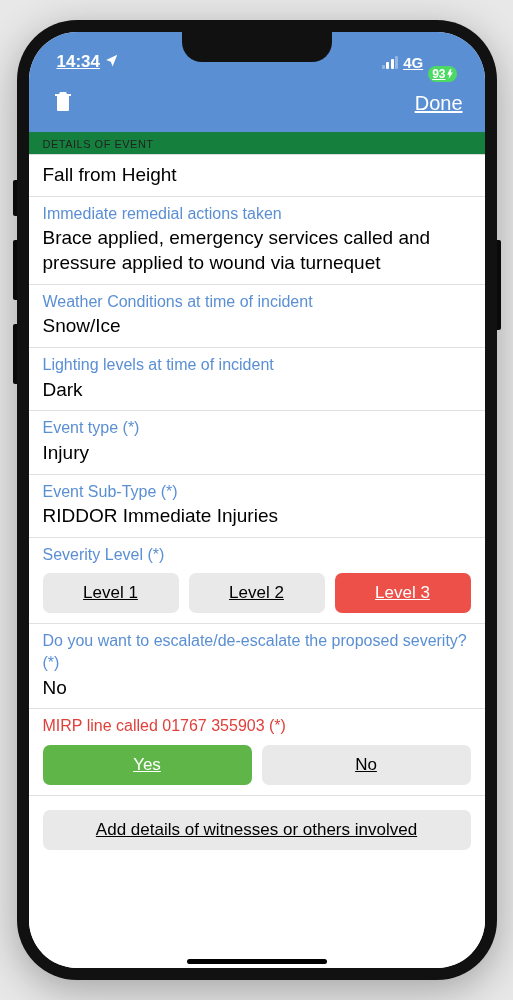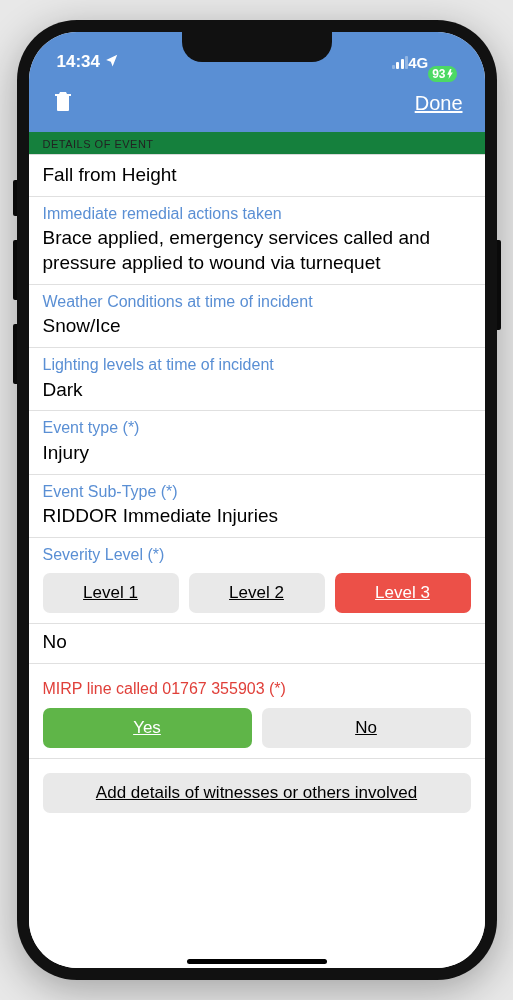--- a/index.html
+++ b/index.html
@@ -76,30 +76,32 @@
     
     .status-bar {
       height: 50px;
       background: #5a8fd4;
       display: flex;
       align-items: center;
       justify-content: space-between;
       padding: 10px 28px 0 28px;
       color: #fff;
       font-weight: 600;
+      text-decoration: underline;
     }
     .status-left {
       display: flex;
       align-items: center;
       gap: 5px;
       font-size: 17px;
     }
     .status-right {
       display: flex;
       align-items: center;
+      gap: 5px;
       font-size: 15px;
     }
     .signal-bars {
       display: inline-flex;
       align-items: flex-end;
       gap: 1.5px;
     }
     .signal-bar {
       width: 3px;
       background: rgba(255,255,255,0.35);
@@ -166,21 +168,20 @@
       padding-top: 8px;
     }
     .field-label {
       color: #5a8fd4;
       font-size: 16px;
       margin-bottom: 2px;
       line-height: 1.35;
     }
     .field-label.required-red {
       color: #e0403a;
-      margin-top: 8px;
     }
     .field-value {
       color: #000;
       font-size: 19px;
       line-height: 1.3;
     }
     .segmented {
       display: flex;
       gap: 10px;
       margin-top: 8px;
@@ -316,20 +317,21 @@
       <div class="field-row">
         <div class="field-label">Severity Level (*)</div>
         <div class="segmented">
           <button class="seg-btn">Level 1</button>
           <button class="seg-btn">Level 2</button>
           <button class="seg-btn selected-red">Level 3</button>
         </div>
       </div>
 
       <div class="field-row">
+        <div class="field-label">Do you want to escalate/de-escalate the proposed severity? (*)</div>
         <div class="field-value">No</div>
       </div>
 
       <div class="field-row">
         <div class="field-label required-red">MIRP line called 01767 355903 (*)</div>
         <div class="segmented">
           <button class="seg-btn selected-green">Yes</button>
           <button class="seg-btn">No</button>
         </div>
       </div>

